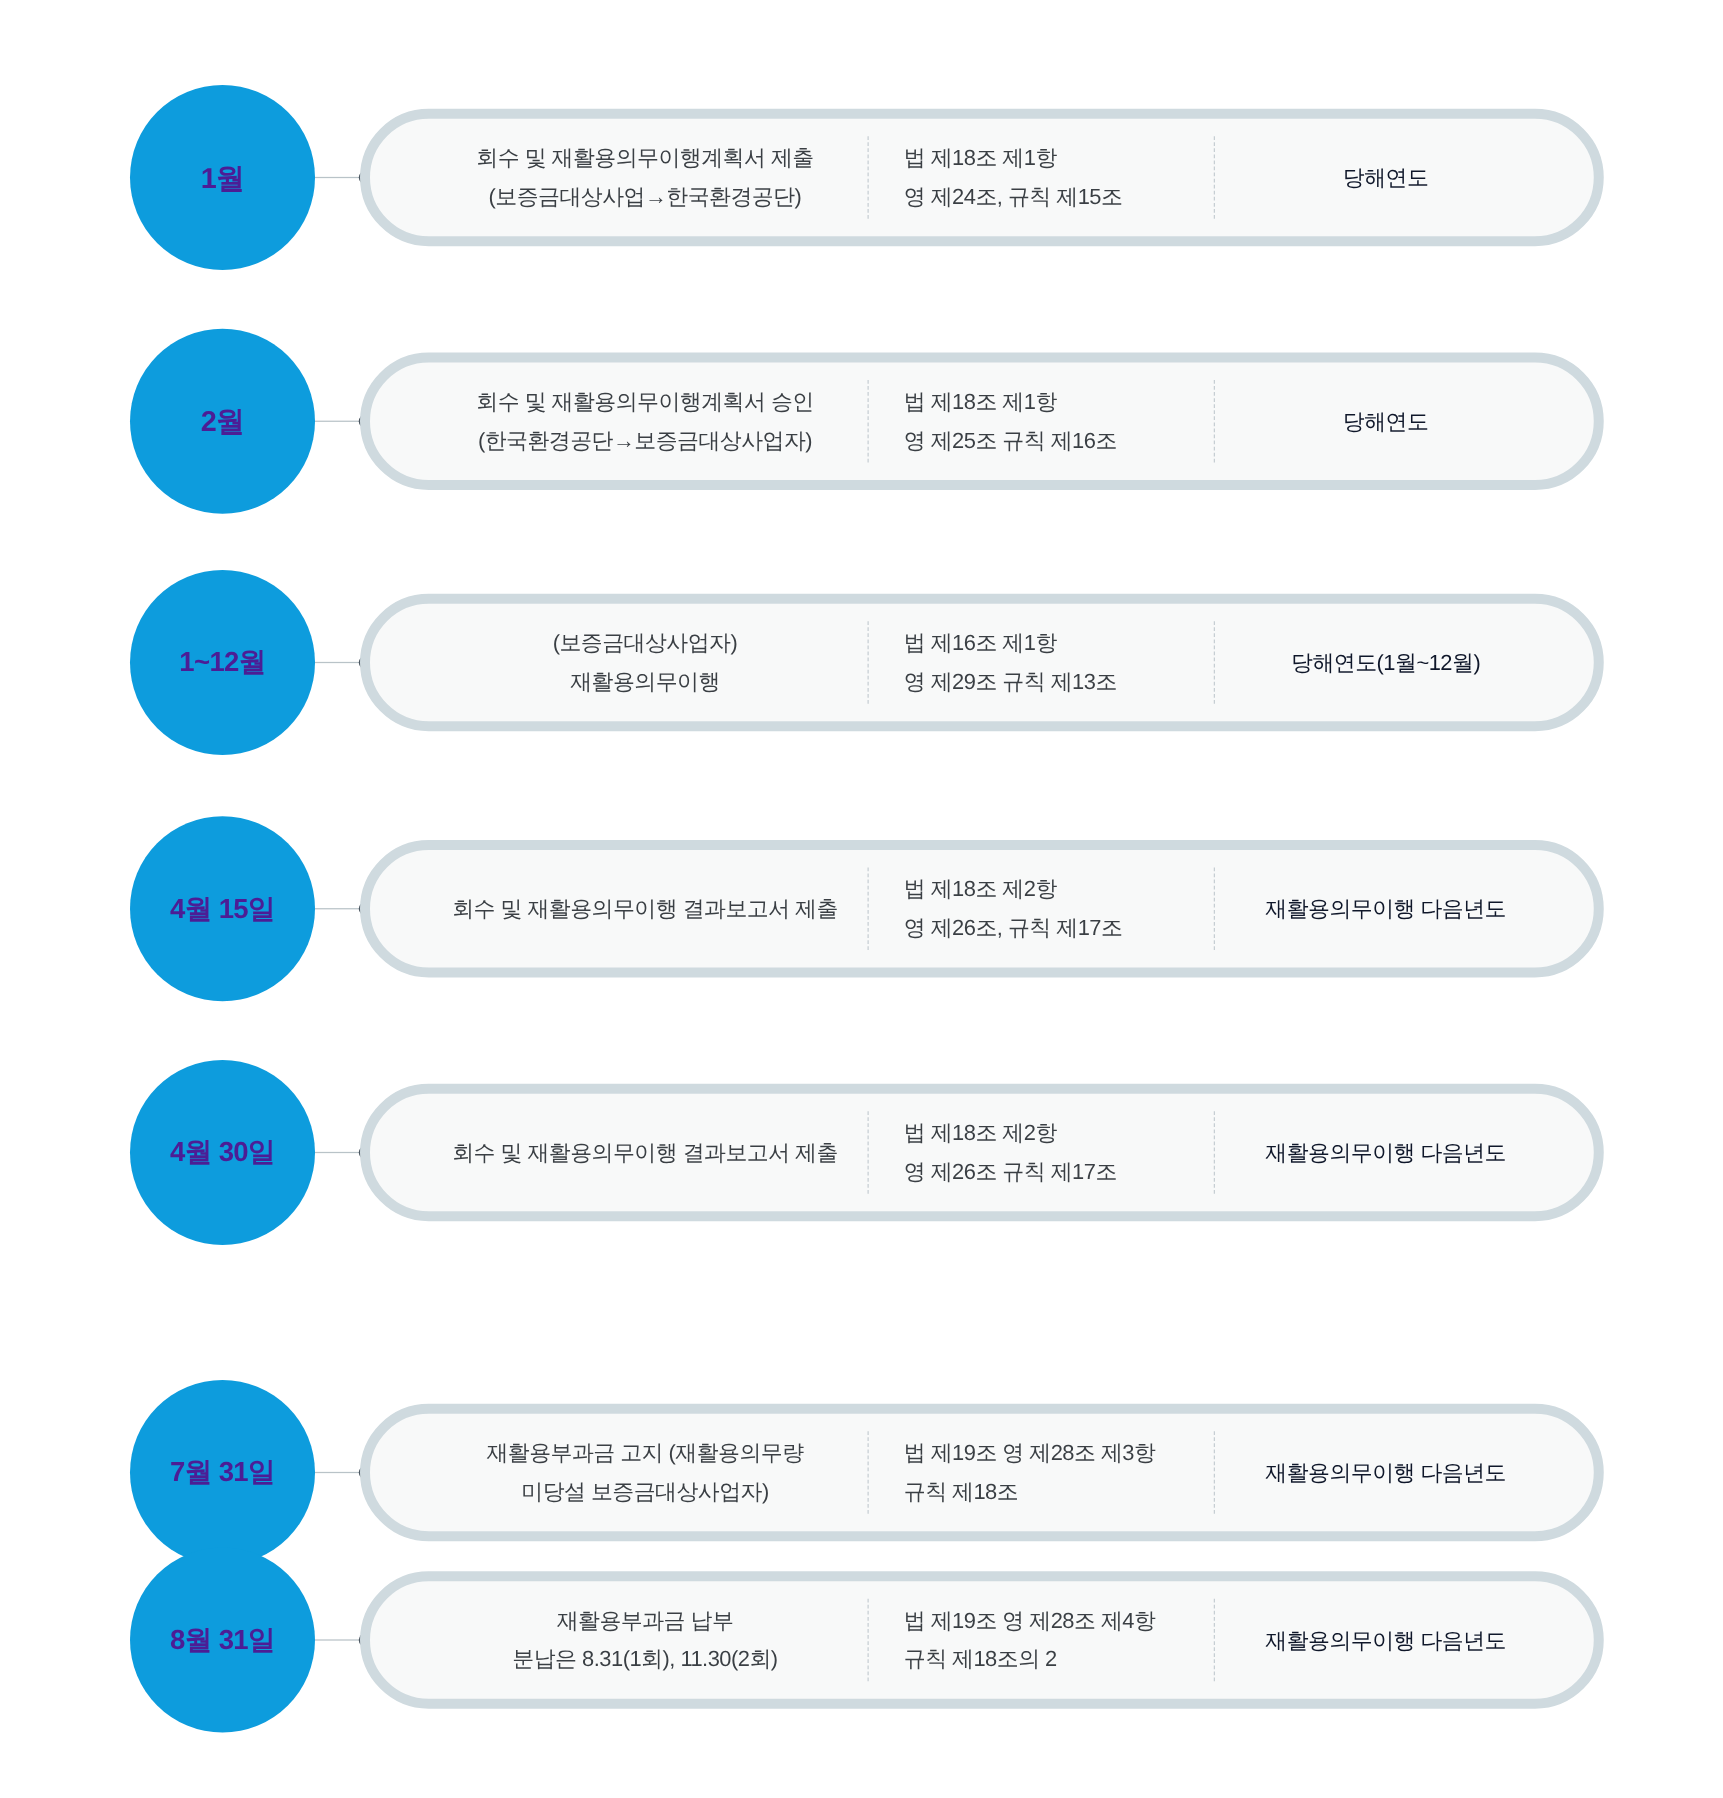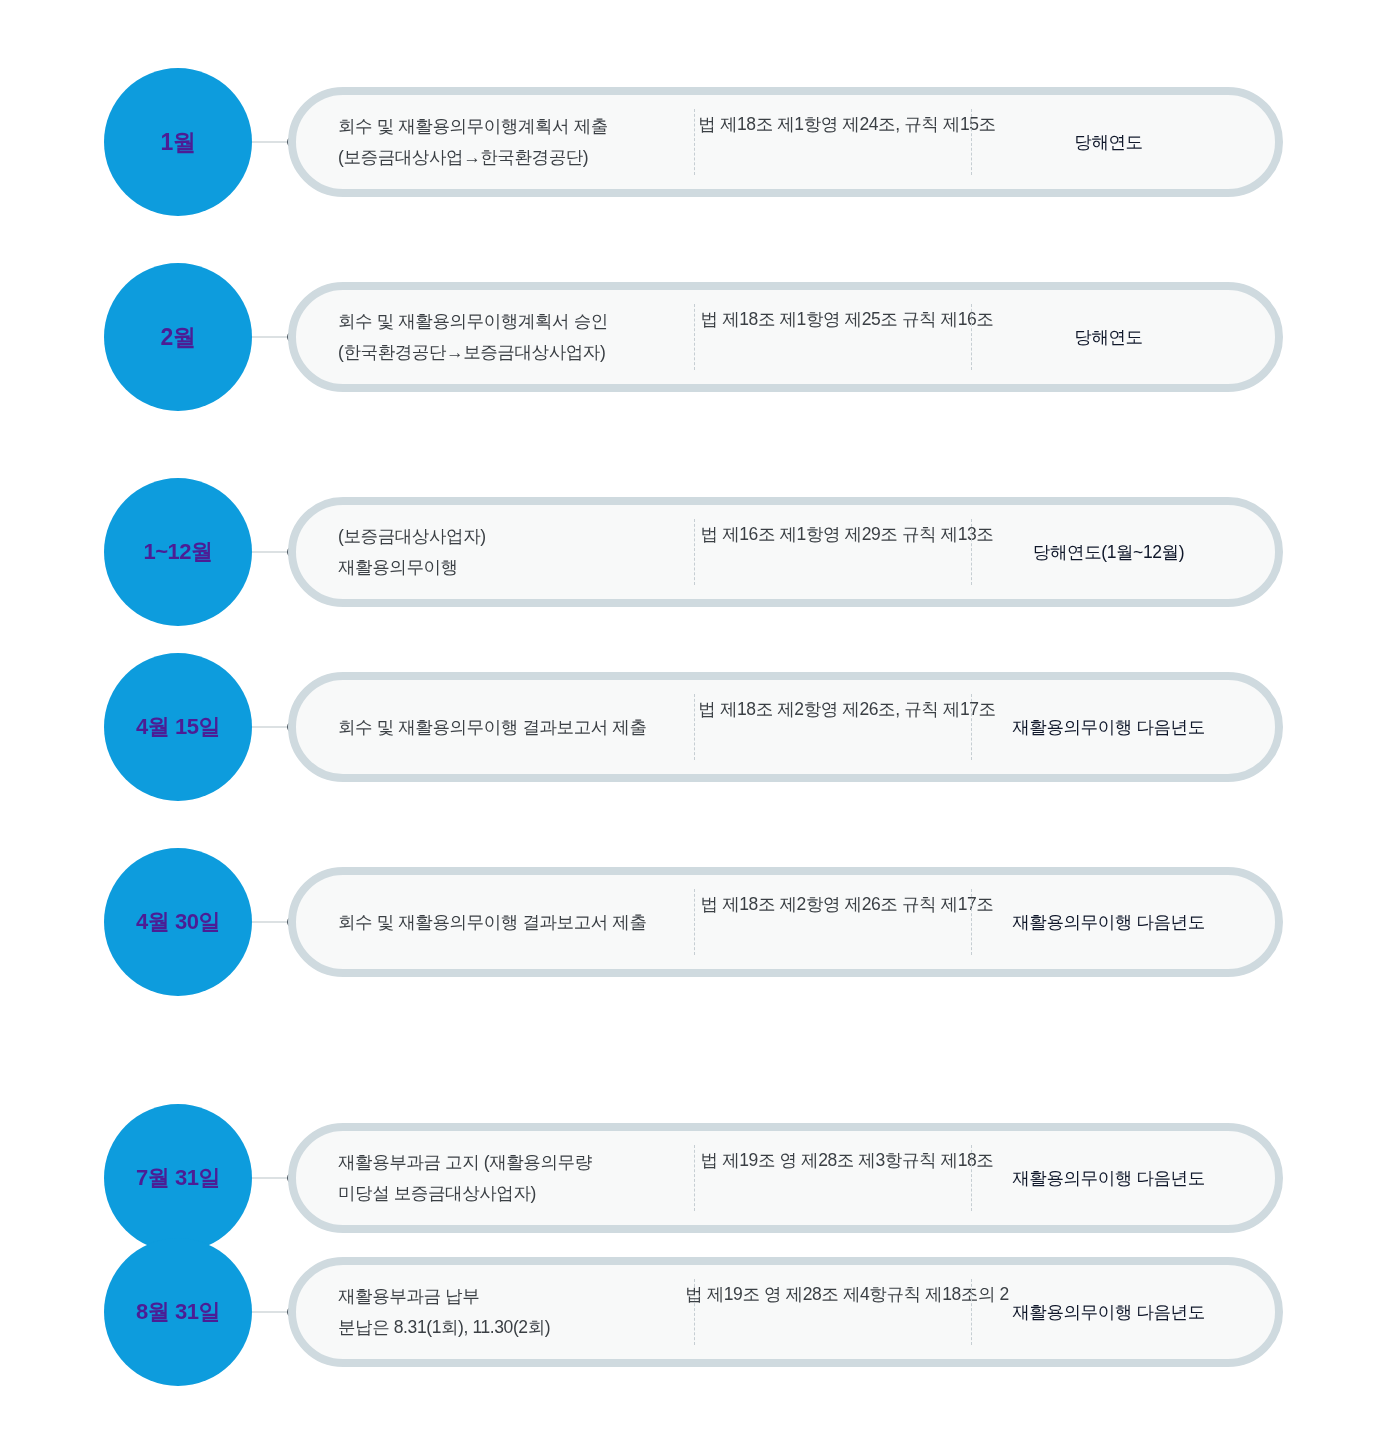--- a/index.html
+++ b/index.html
@@ -100,29 +100,30 @@
     border-radius: 55px;
     display: flex;
     align-items: center;
   }
 
   
   .col-task {
     width: 398px;
     padding-left: 42px;
     box-sizing: border-box;
+    text-align: center;
   }
   .col-law {
     width: 277px;
     padding-left: 28px;
     box-sizing: border-box;
     border-left: 1px dashed #c6ced3;
     align-self: stretch;
     display: flex;
-    flex-direction: row;
+    flex-direction: column;
     justify-content: center;
     margin: 14px 0;
   }
   .col-period {
     flex: 1;
     box-sizing: border-box;
     border-left: 1px dashed #c6ced3;
     align-self: stretch;
     display: flex;
     align-items: center;
@@ -188,21 +189,21 @@
       <div class="col-law">
         <span class="line">법 제18조 제1항</span>
         <span class="line">영 제25조 규칙 제16조</span>
       </div>
       <div class="col-period">
         <span class="line">당해연도</span>
       </div>
     </div>
   </div>
 
-  <div class="row" style="top:454px;">
+  <div class="row" style="top:432px;">
     <div class="date-circle">
       <span class="date-circle-label small">1~12월</span>
     </div>
     <div class="connector">
       <div class="connector-line"></div>
       <div class="connector-dot"></div>
     </div>
     <div class="card">
       <div class="col-task">
         <span class="line">(보증금대상사업자)</span>

